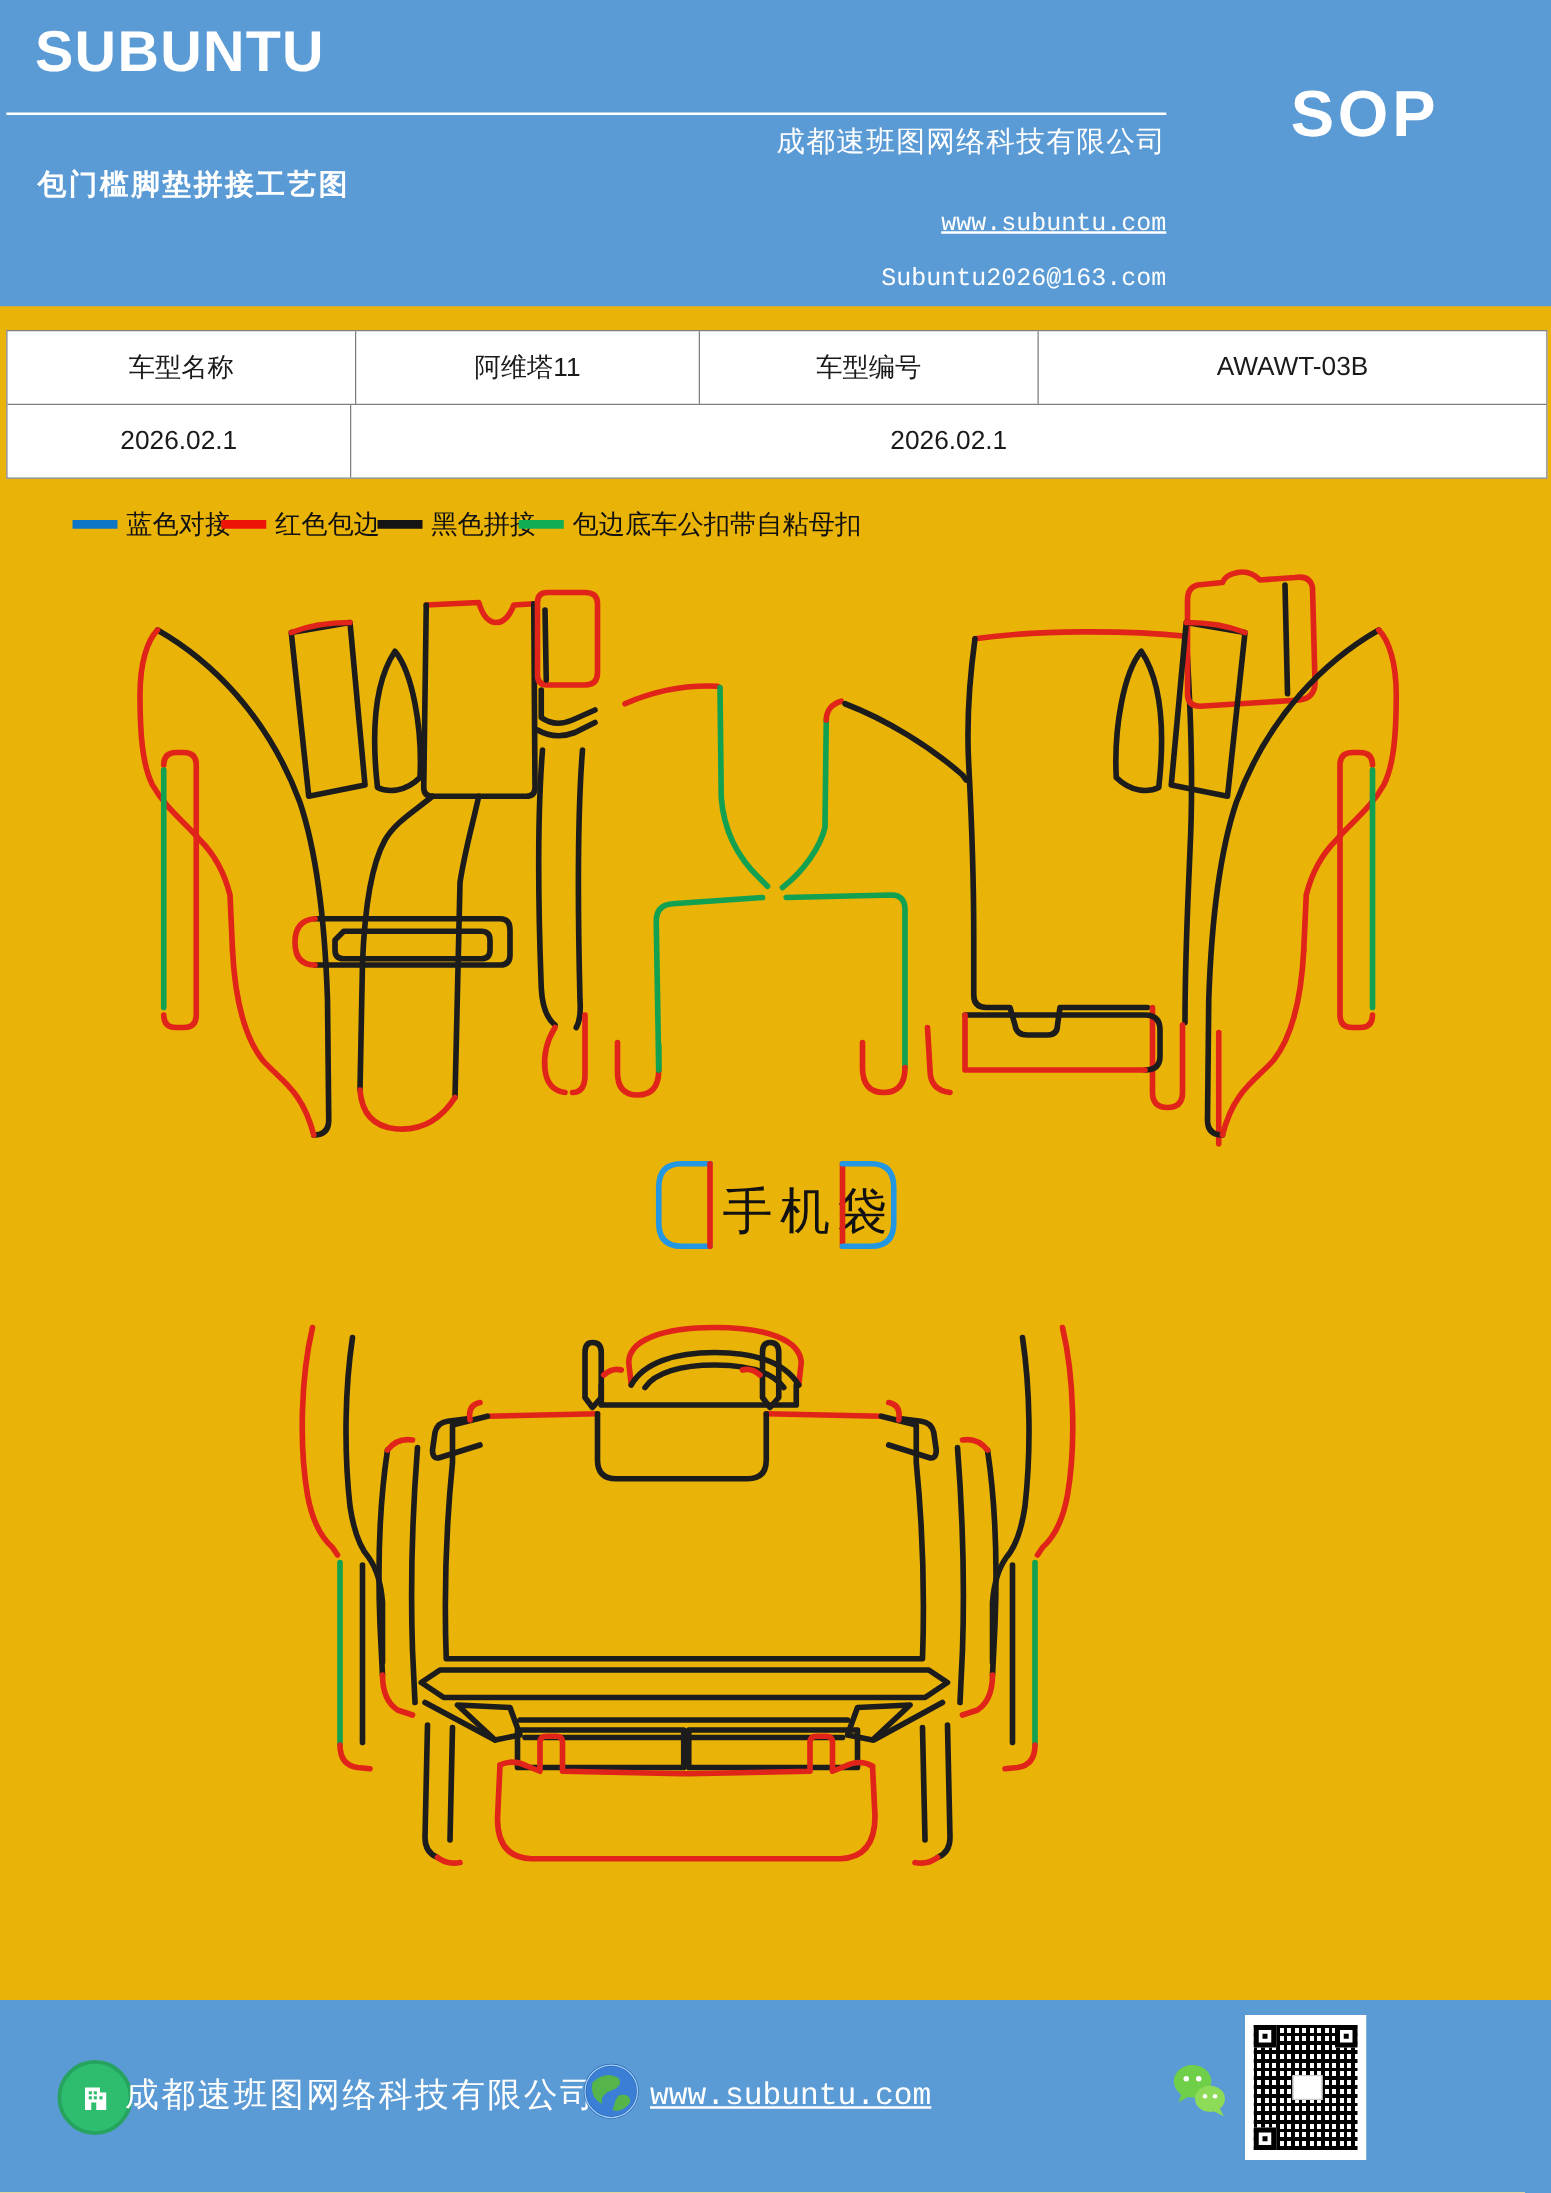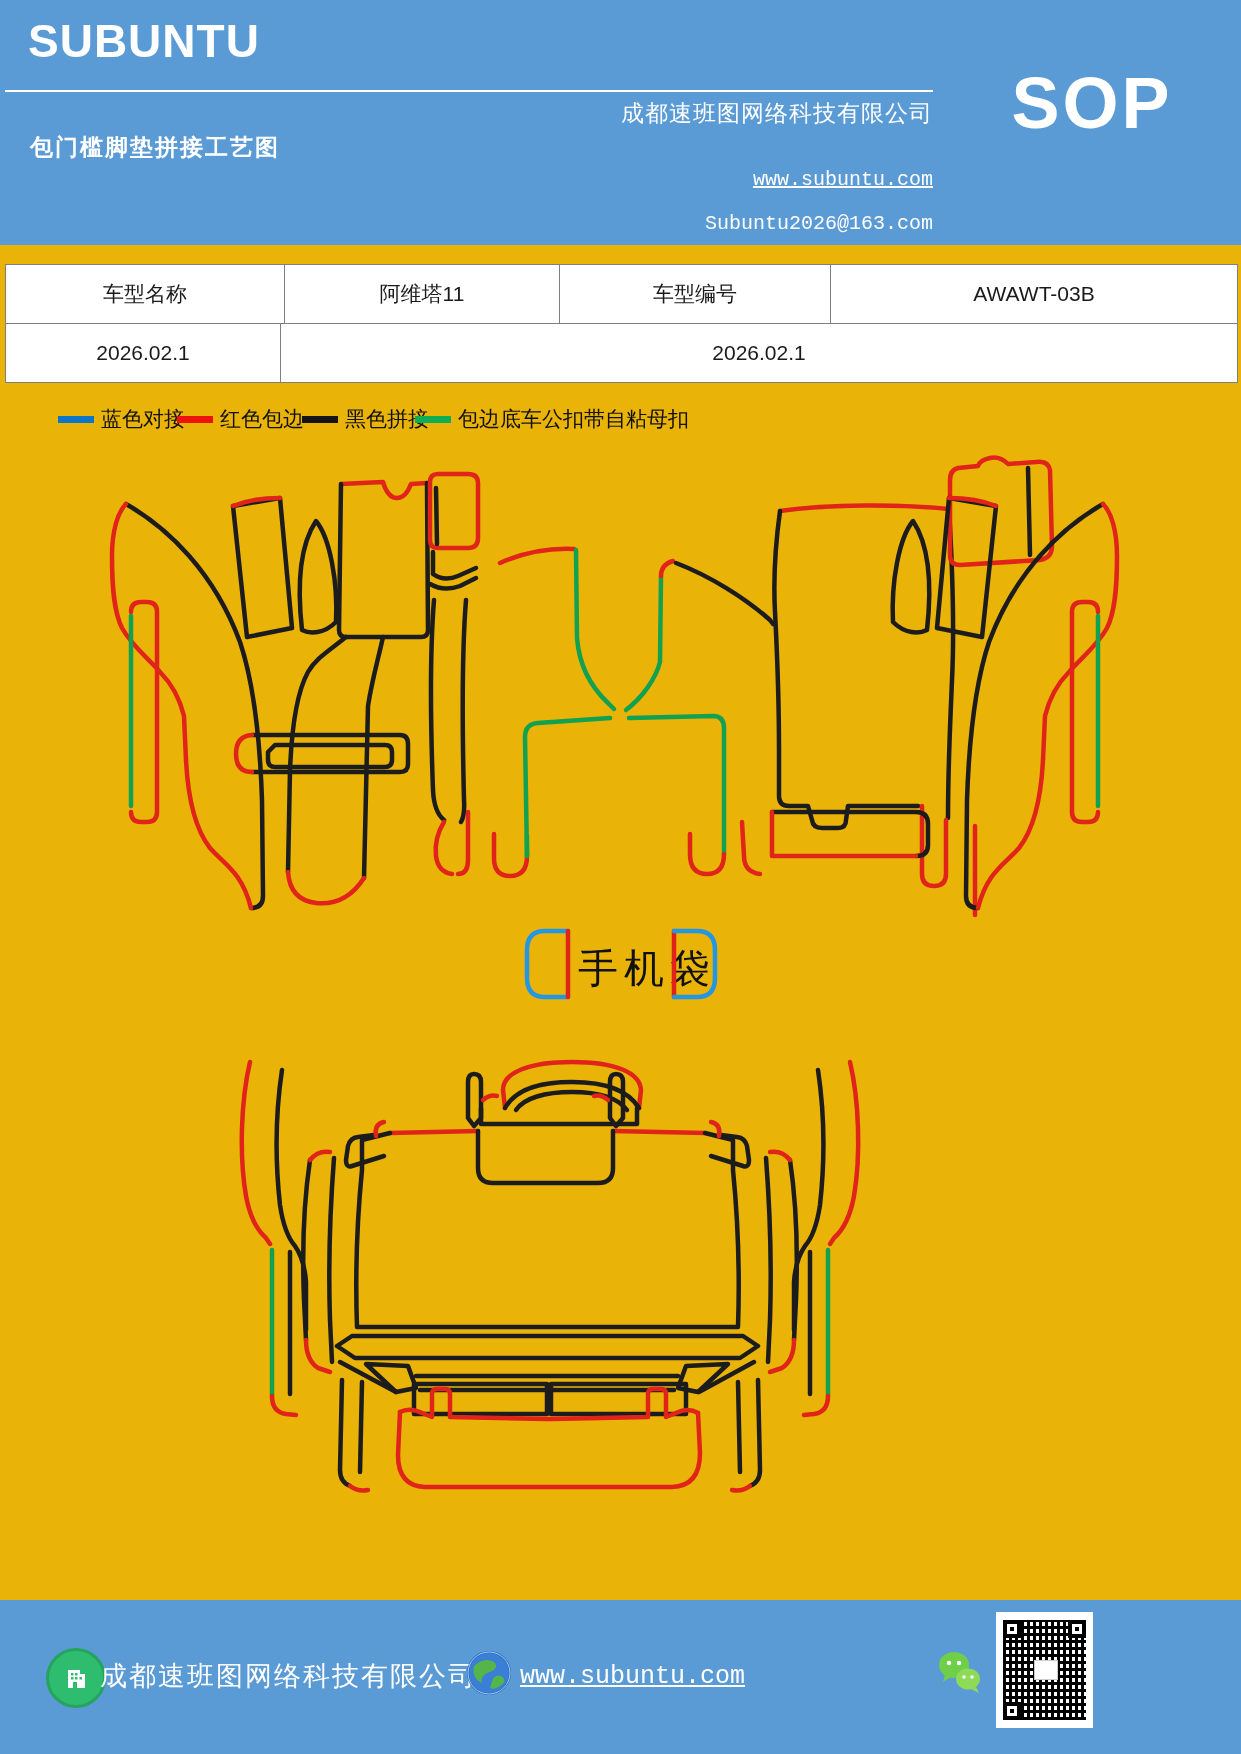--- a/index.html
+++ b/index.html
@@ -11,21 +11,21 @@
          letter-spacing:1px;}
   .hdr-rule{position:absolute;left:5px;top:90px;width:928px;height:0;border-top:2px solid #fff;}
   .doc-title{position:absolute;left:30px;top:132px;color:#fff;font-size:23px;font-weight:bold;
              letter-spacing:2px;}
   .hdr-company{position:absolute;right:308px;top:98px;color:#fff;font-size:23px;letter-spacing:1px;}
   .hdr-site{position:absolute;right:308px;top:168px;color:#fff;font-size:20px;
             text-decoration:underline;font-family:"Liberation Mono", monospace;}
   .hdr-mail{position:absolute;right:308px;top:212px;color:#fff;font-size:20px;
             font-family:"Liberation Mono", monospace;}
   .sop{position:absolute;left:972px;top:62px;width:240px;text-align:center;color:#fff;
-       font-size:72px;font-weight:bold;letter-spacing:3px;}
+       font-size:52px;font-weight:bold;letter-spacing:3px;}
   
   .tbl{position:absolute;left:5px;top:248px;width:1231px;height:117px;border:1px solid #7f7f7f;
        display:flex;flex-direction:column;background:#fff;margin-top:16px;}
   .trow{display:flex;flex:1;}
   .trow + .trow{border-top:1px solid #7f7f7f;}
   .tcell{display:flex;align-items:center;justify-content:center;font-size:21px;color:#1a1a1a;}
   .c1{width:278px;border-right:1px solid #7f7f7f;}
   .c2{width:274px;border-right:1px solid #7f7f7f;}
   .c3{width:270px;border-right:1px solid #7f7f7f;}
   .c4{flex:1;}

